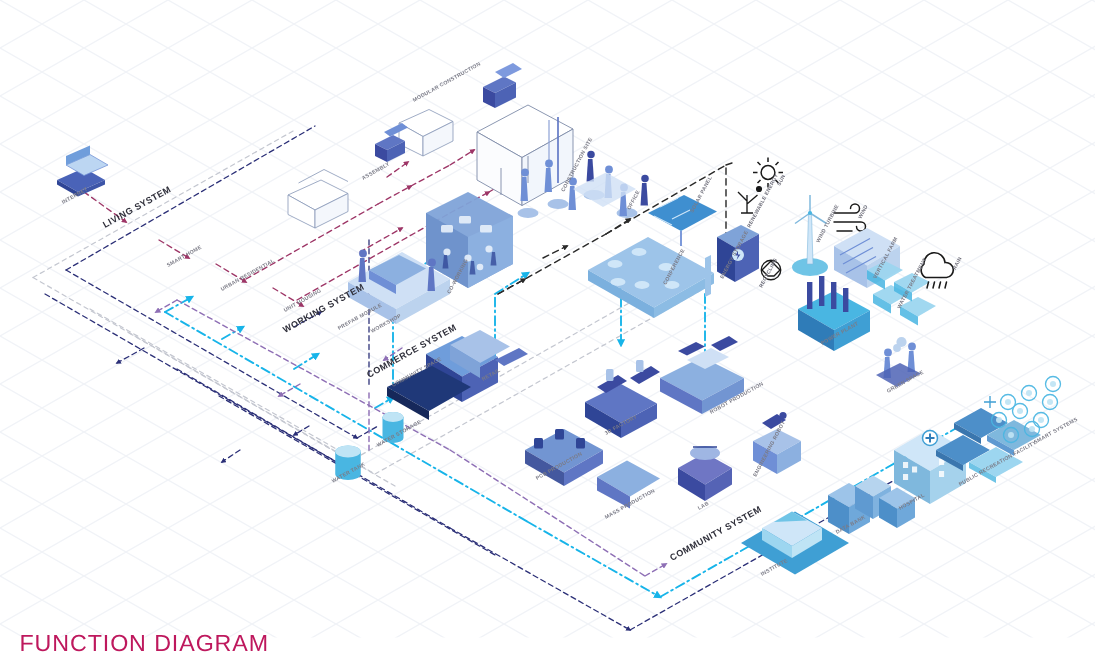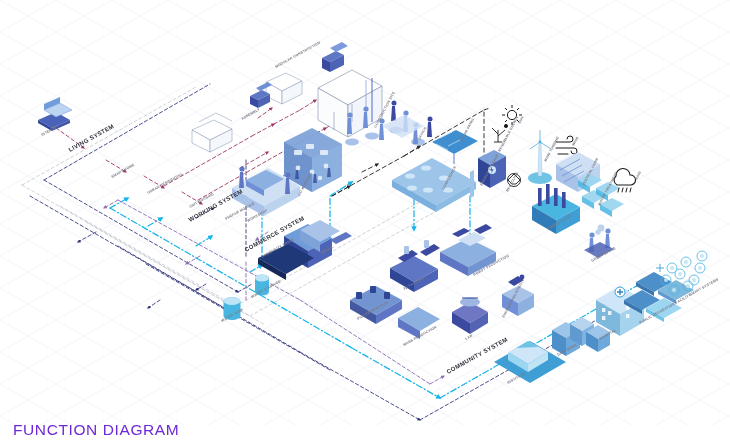--- a/index.html
+++ b/index.html
@@ -7,21 +7,21 @@
     width:730px;height:443px;overflow:hidden;
     background:#ffffff;
     font-family:"Liberation Sans", sans-serif;
     position:relative;
   }
   #stage{position:absolute;inset:0;width:730px;height:443px;}
   svg#diagram{position:absolute;left:0;top:0;width:730px;height:443px;}
   .ttl{
     position:absolute;left:13px;top:421px;
     font-family:"Liberation Sans", sans-serif;
-    font-size:15.5px;letter-spacing:.6px;color:#6d28d9;
+    font-size:15.5px;letter-spacing:.6px;color:#be185d;
     white-space:nowrap;
   }
   text{font-family:"Liberation Sans", sans-serif;}
   .lblmain{font-size:6.0px;font-weight:700;letter-spacing:.35px;fill:#2f2f3a;}
   .lblsub{font-size:3.5px;font-weight:700;letter-spacing:.2px;fill:#7b7b86;}
   .lblicon{font-size:3.4px;font-weight:700;letter-spacing:.2px;fill:#6d6d79;}
 </style>
 </head>
 <body>
 

